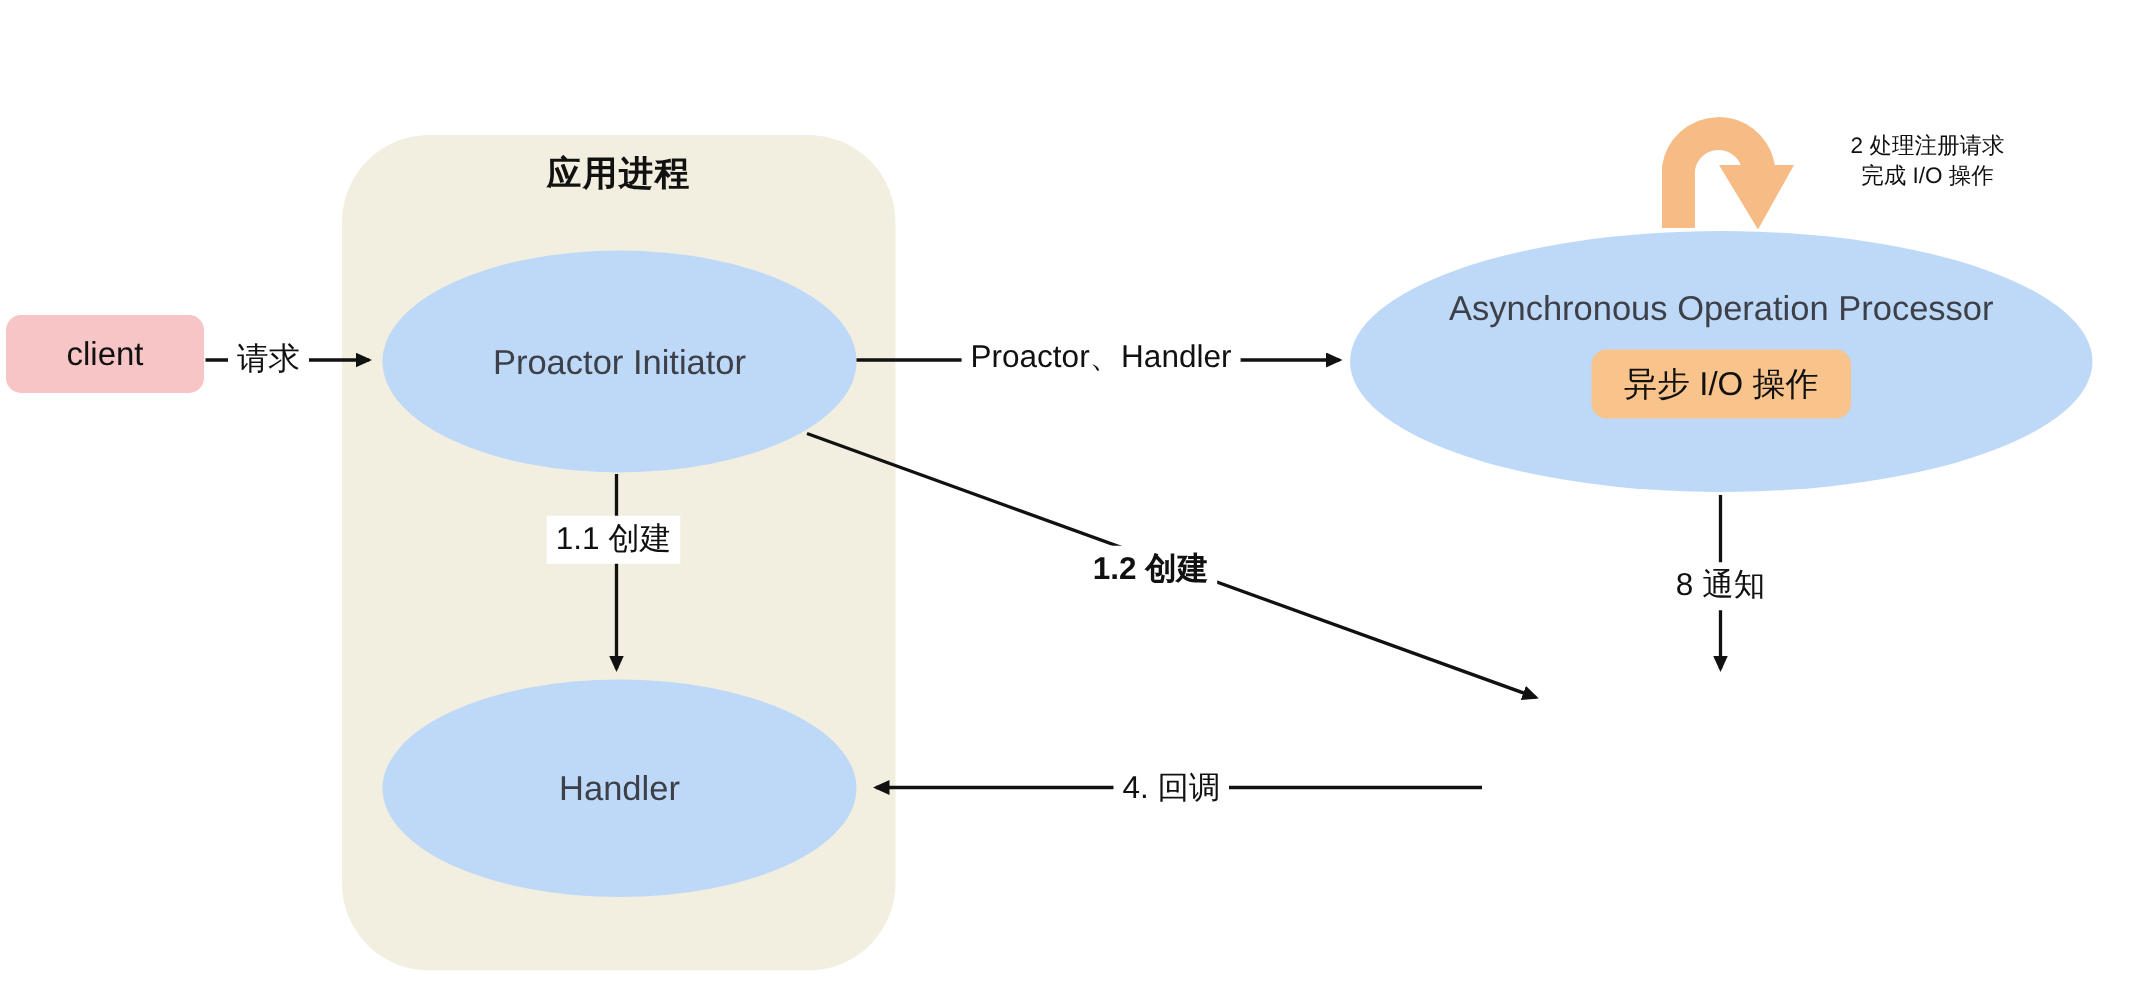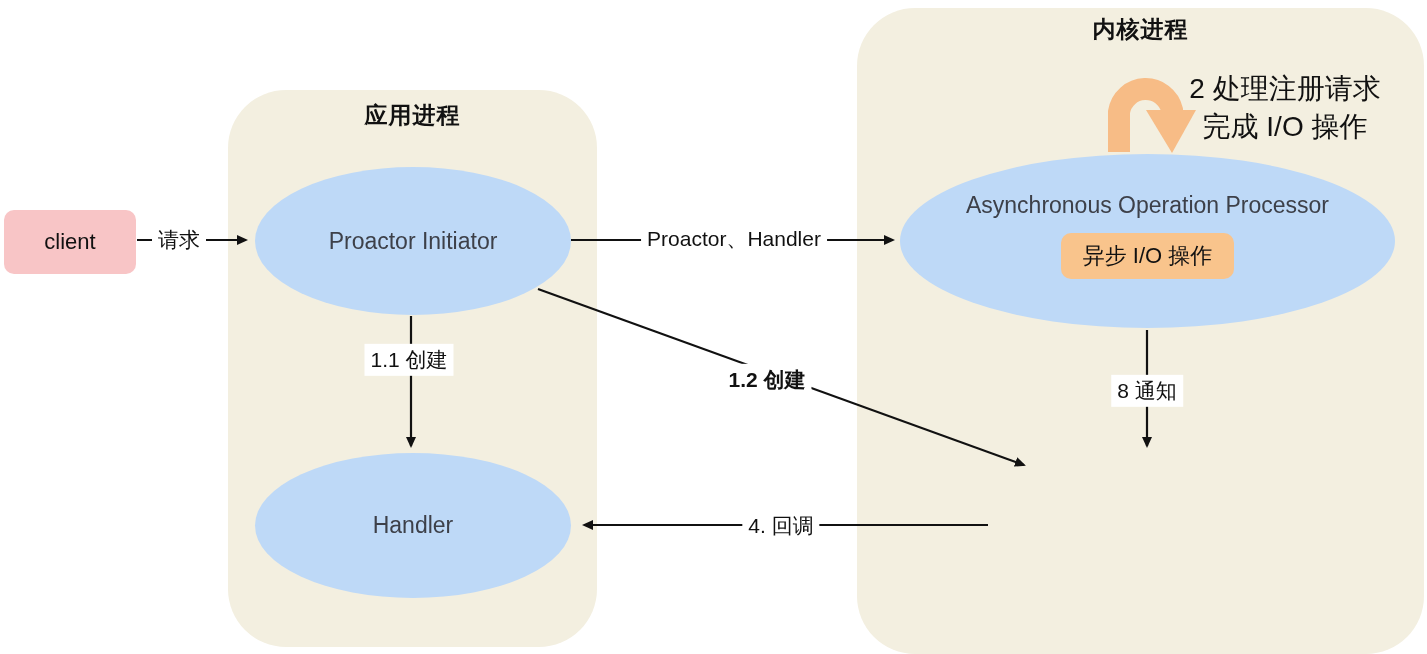--- a/index.html
+++ b/index.html
@@ -48,21 +48,21 @@
   }
   .ellipse-pi  { left: 255px; top: 167px; width: 316px; height: 148px; }
   .ellipse-h   { left: 255px; top: 453px; width: 316px; height: 145px; }
   .ellipse-aop { left: 900px; top: 154px; width: 495px; height: 174px;
                  flex-direction: column; justify-content: flex-start; padding-top: 38px;
                  box-sizing: border-box; gap: 14px; }
   .ellipse-p   { left: 989px; top: 453px; width: 316px; height: 145px; }
 
   .client-box {
     position: absolute;
-    left: 4px; top: 210px; width: 132px; height: 64px;
+    left: 4px; top: 210px; width: 132px; height: 52px;
     background: #f8c5c6;
     border-radius: 10px;
     display: flex; align-items: center; justify-content: center;
     font-size: 22px; color: #111111;
     z-index: 2;
   }
   .async-io-box {
     background: #f9c48c;
     border-radius: 10px;
     padding: 12px 22px;
@@ -87,40 +87,37 @@
     font-size: 21px;
     color: #111111;
     white-space: nowrap;
     text-align: center;
     z-index: 4;
     line-height: 1.35;
   }
   .loop-note {
     position: absolute;
     transform: translate(-50%, -50%);
-    font-size: 28px;
+    font-size: 15px;
     color: #111111;
     text-align: center;
     white-space: nowrap;
     z-index: 4;
     line-height: 1.35;
   }
 </style>
 </head>
 <body>
 
 <div class="stage">
 
   <div class="container app-container">
     <div class="container-title">应用进程</div>
   </div>
 
-  <div class="container kernel-container">
-    <div class="container-title">内核进程</div>
-  </div>
 
   <div class="client-box">
     <span>client</span>
   </div>
 
   <div class="ellipse ellipse-pi">
     <span>Proactor Initiator</span>
   </div>
 
   <div class="ellipse ellipse-h">

